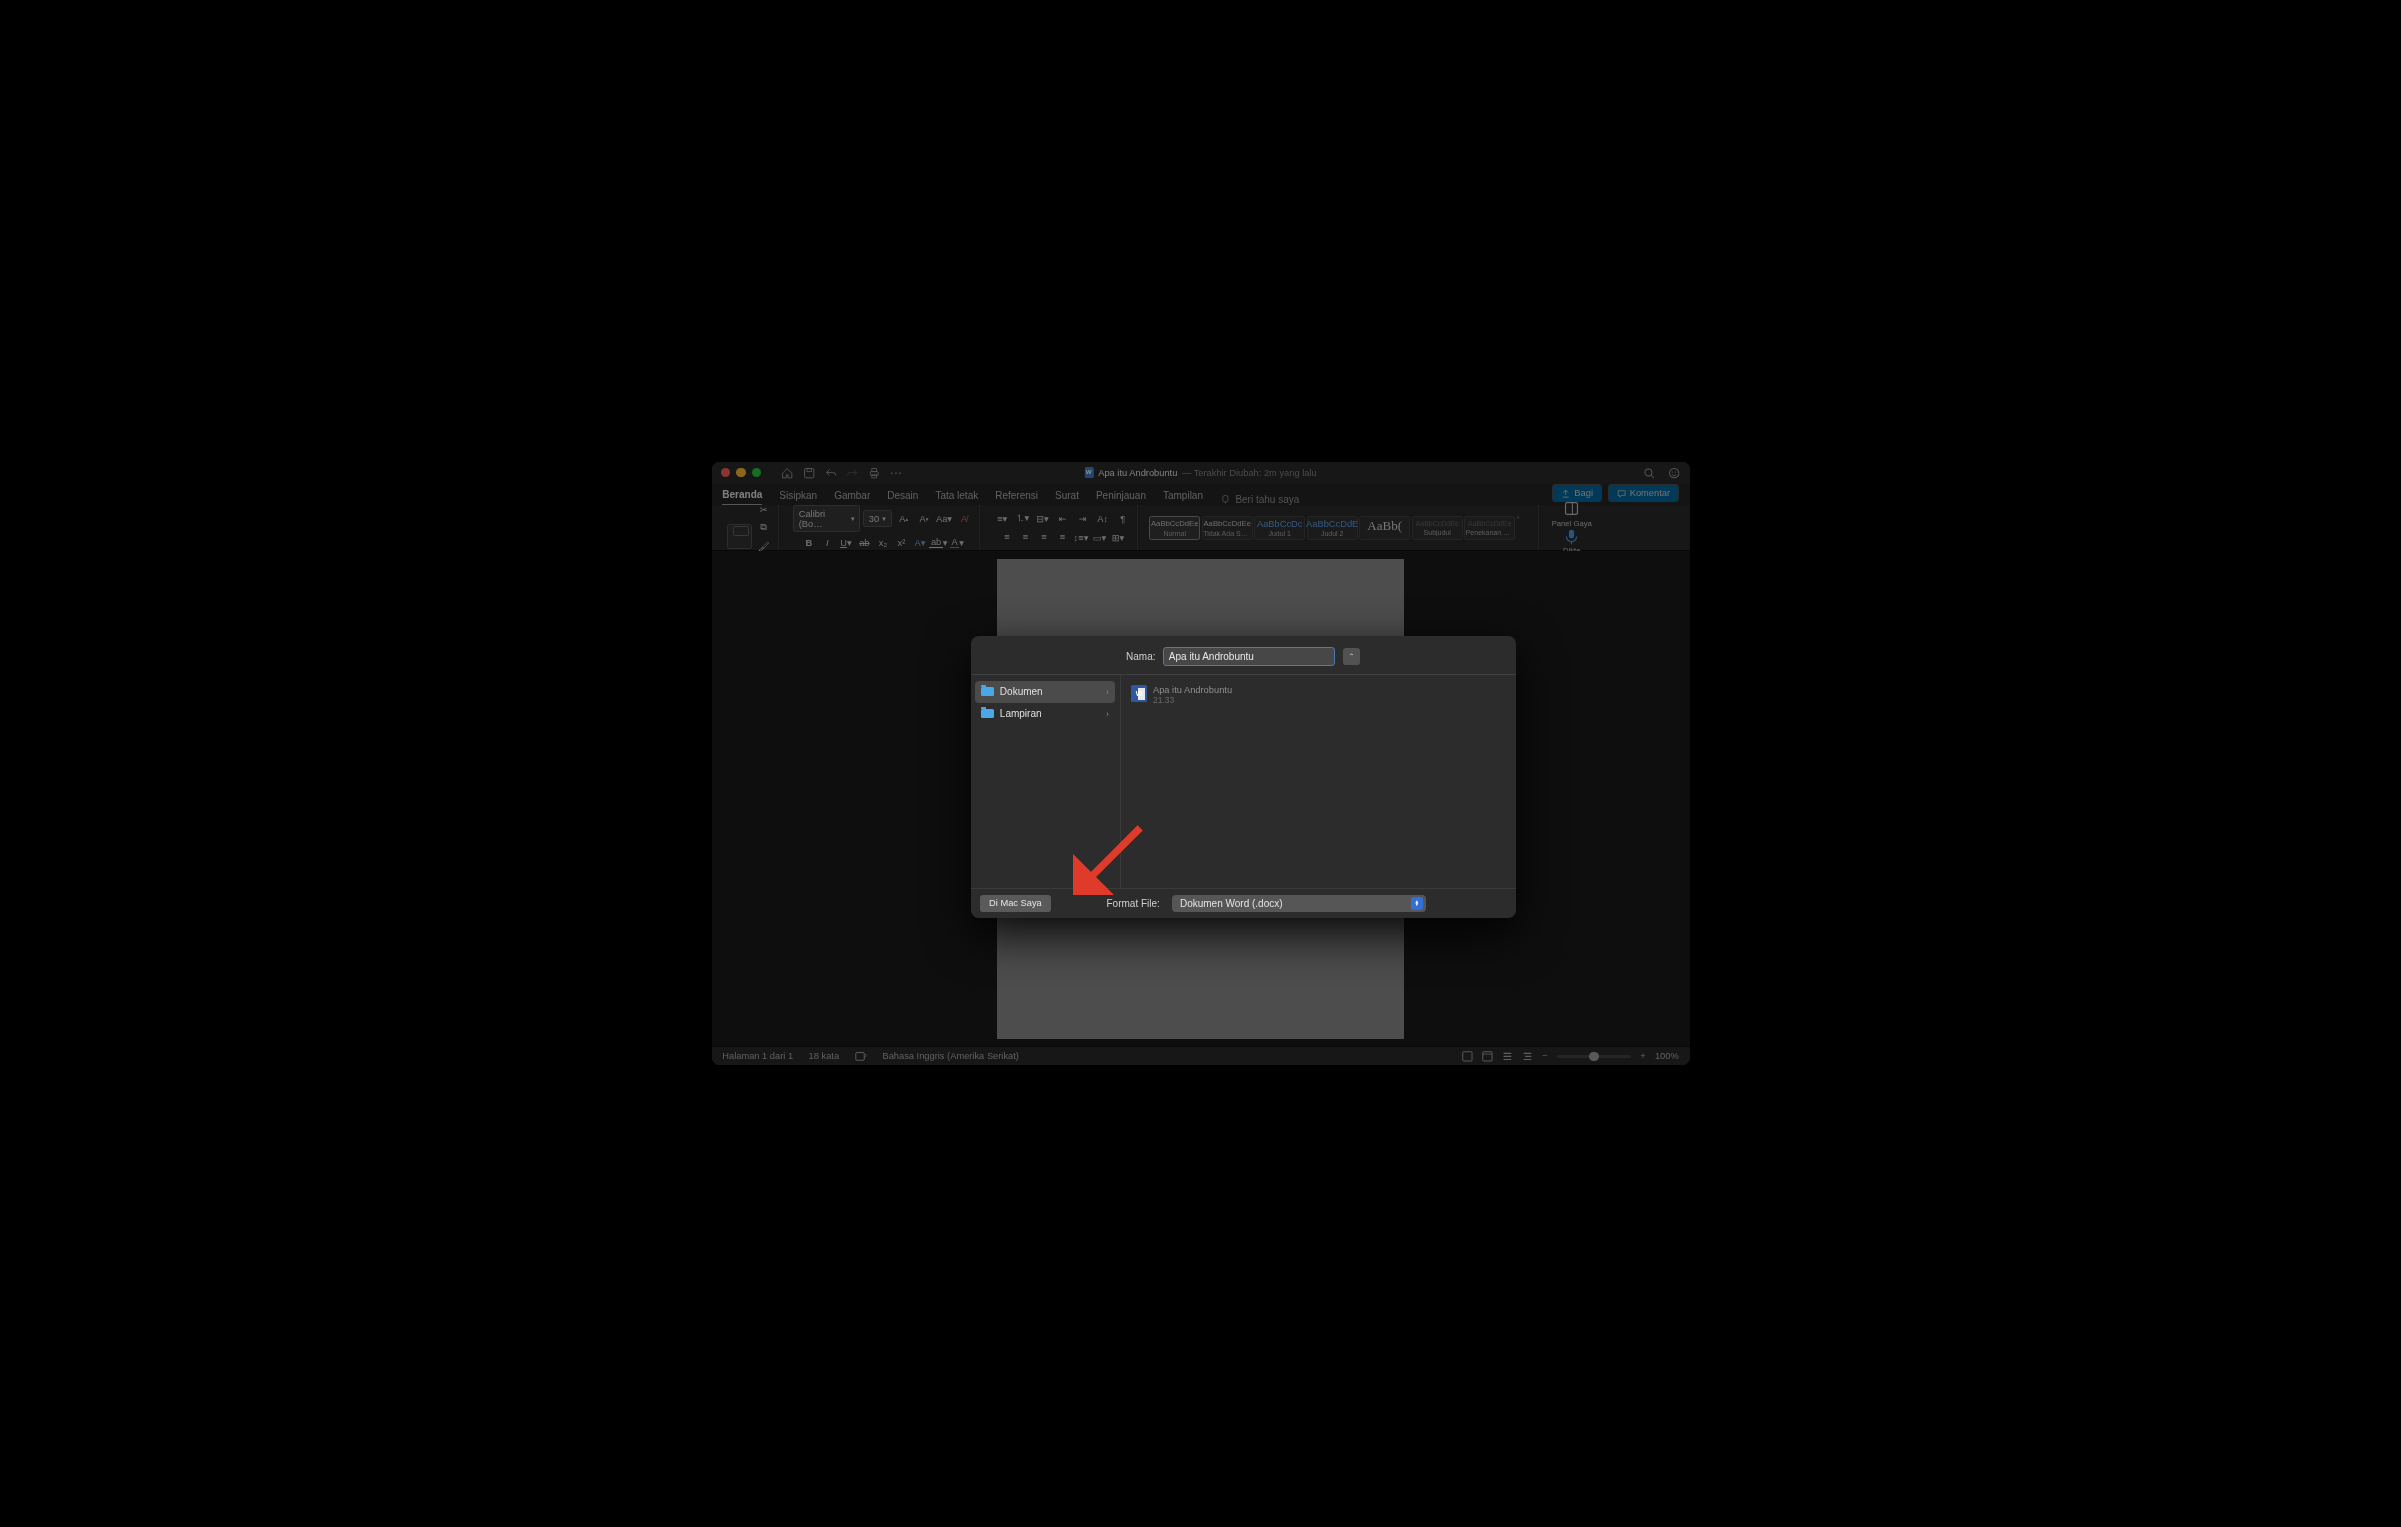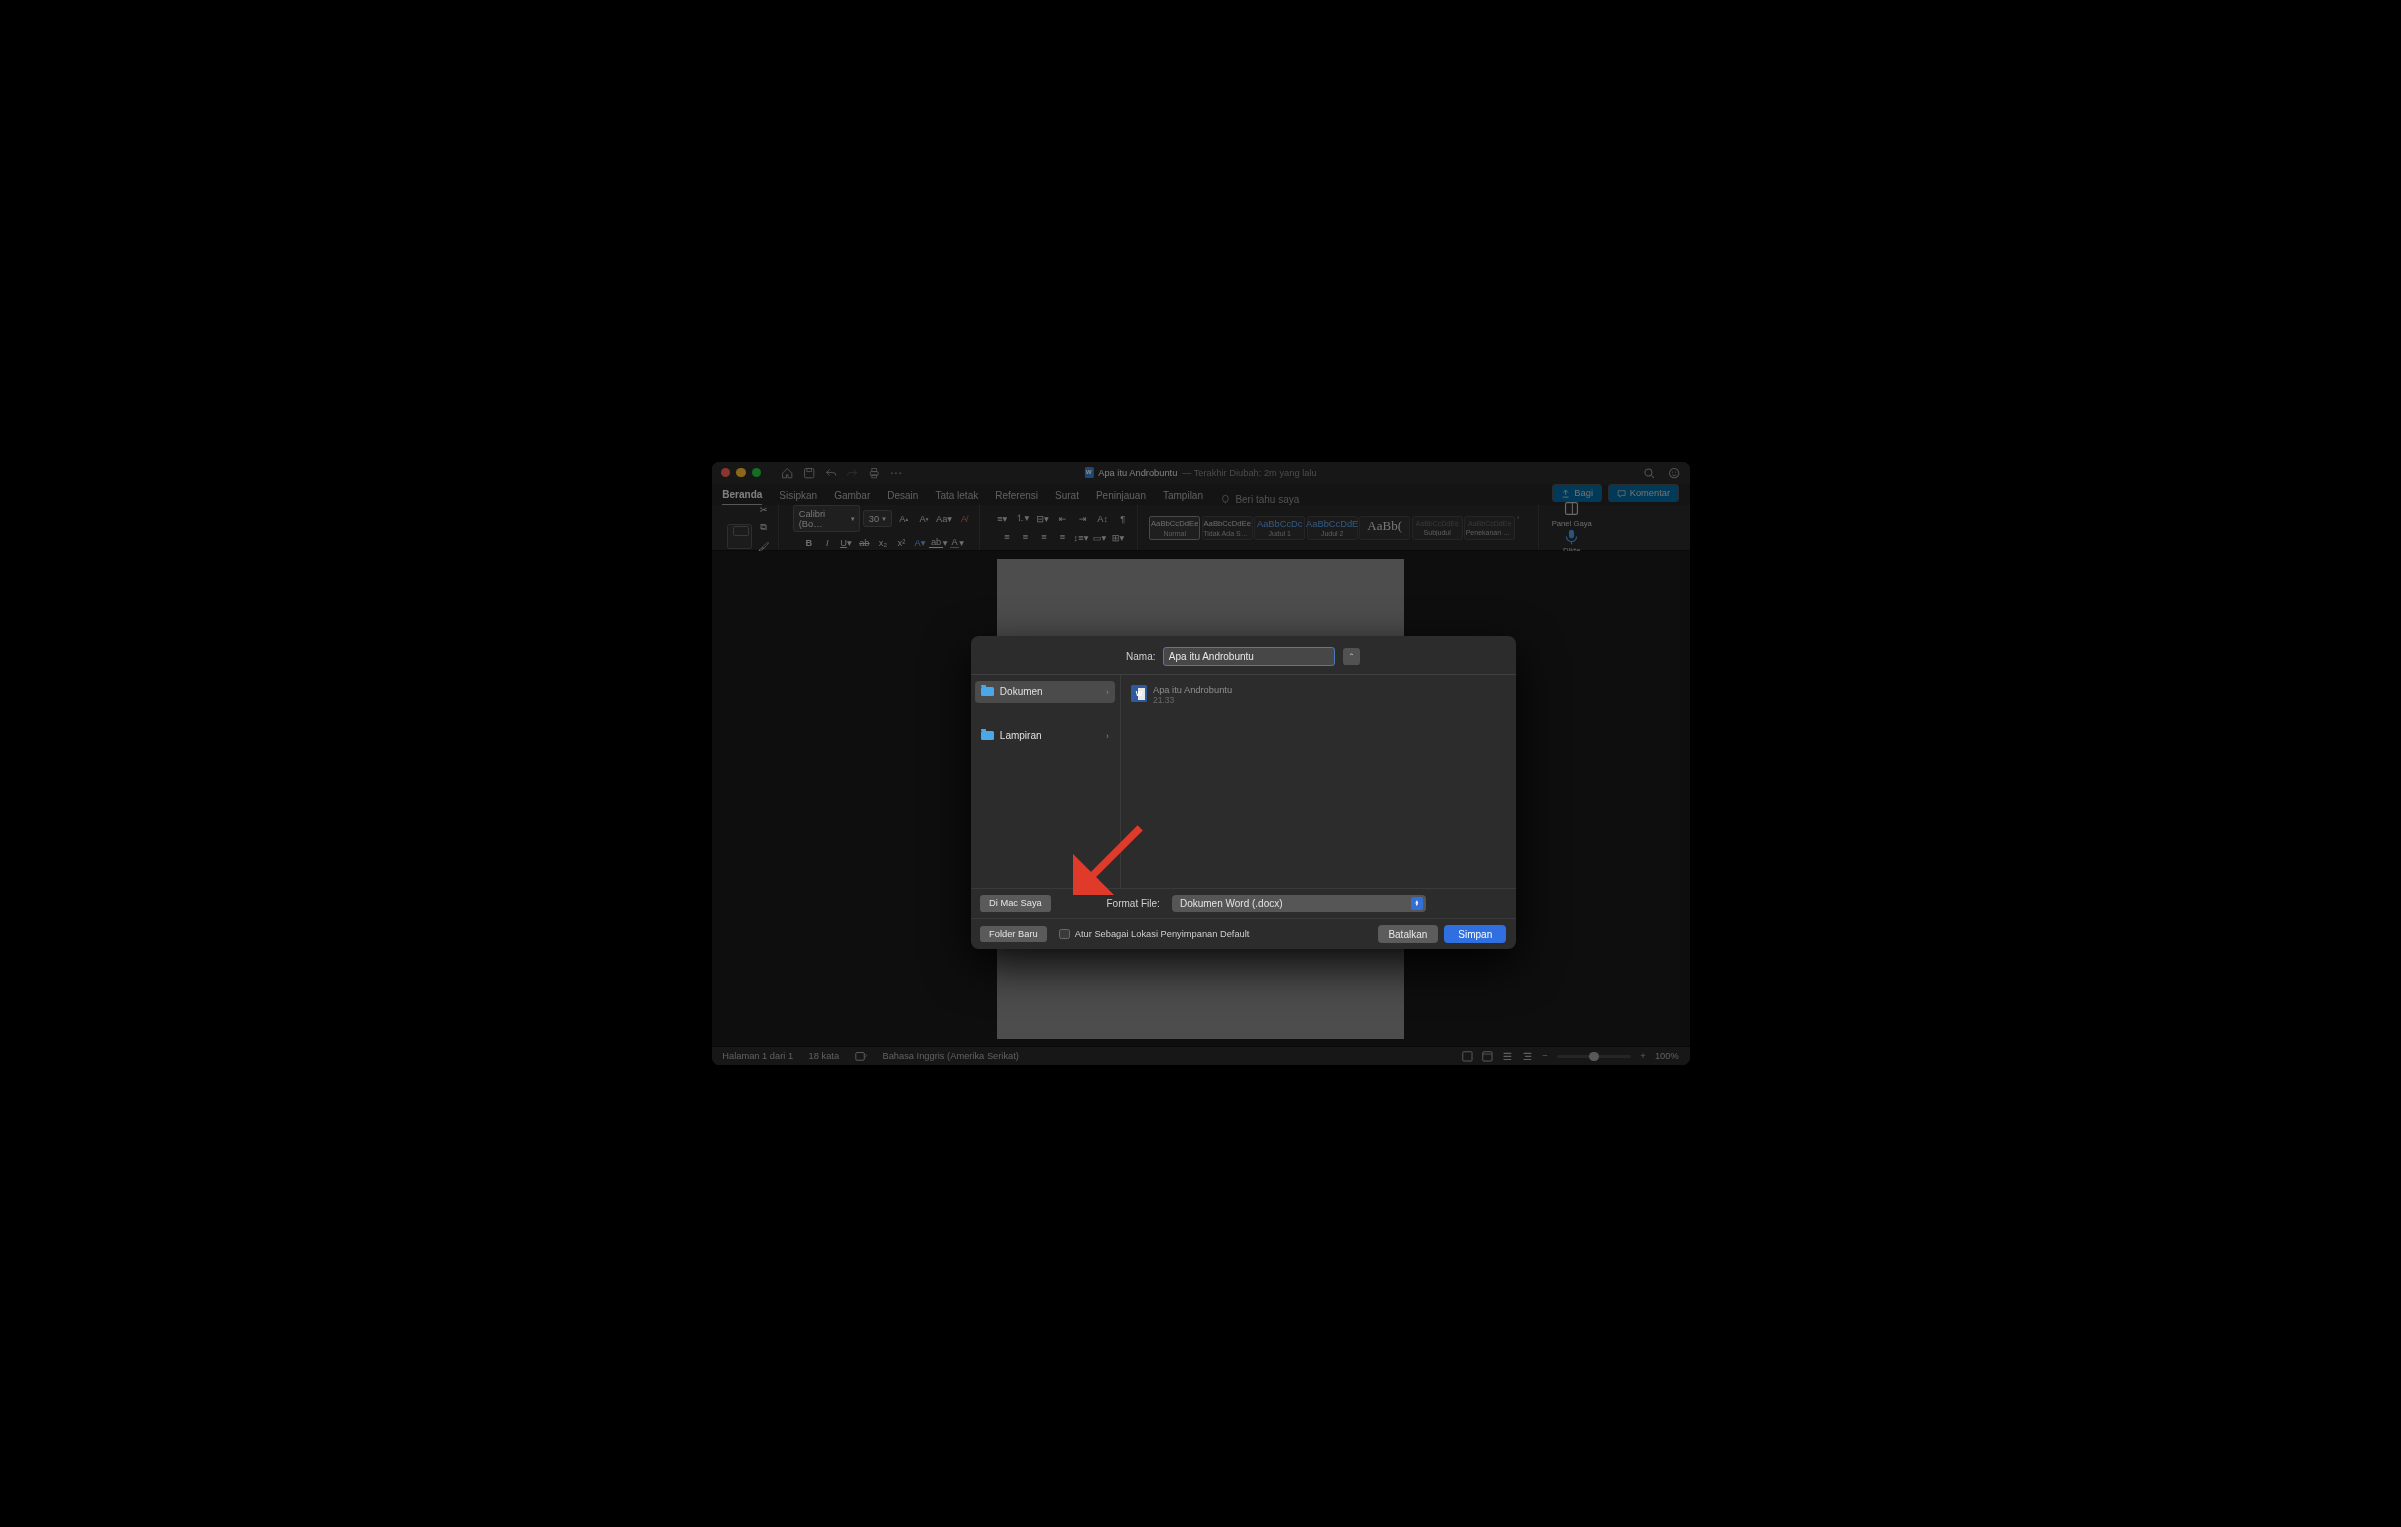--- a/index.html
+++ b/index.html
@@ -74,21 +74,21 @@
 .place-item.recent{ padding:7.7px 4.6px;}
 .clock-ico{ width:15.5px; height:15.5px; border:1.2px solid #a8a8a8; border-radius:50%; position:relative; flex-shrink:0;}
 .clock-ico::after,.clock-ico::before{content:"";position:absolute;background:#a8a8a8;left:50%;top:50%;transform-origin:left center;}
 .clock-ico::before{width:4.6px;height:1.2px;transform:translate(0,-50%) rotate(-30deg);}
 .clock-ico::after{width:3.9px;height:1.2px;transform:translate(0,-50%) rotate(110deg);}
 .cloud-ico{ width:15.5px; height:10.8px; background:#2a7bd4; border-radius:6.2px; flex-shrink:0;}
 .place-box{ background:#4b4b4b; border-radius:3.9px; padding:3.1px 4.6px;}
 .place-box .t{color:#e0e0e0; font-size:9.3px;}
 .addplace{ margin-top:auto; margin-bottom:0; display:flex; align-items:center; gap:4.6px; padding:6.2px 7.7px; color:#d8d8d8; font-size:10px; background:#444; margin:0 -4.6px; cursor:pointer;}
 
-.col.folders{ width:150px; padding:6.2px 4.6px;gap:22px;}
+.col.folders{ width:150px; padding:6.2px 4.6px;}
 .f-item{ display:flex; align-items:center; gap:6.2px; padding:5.4px 6.2px; border-radius:3.9px; color:#e0e0e0; font-size:10px; cursor:pointer;}
 .f-item.sel{ background:#4b4b4b;}
 .f-item .chev{ margin-left:auto; color:#8a8a8a; font-size:8.5px;}
 .folder-ico{ width:12.4px; height:9.3px; background:#4aa7e8; border-radius:1.5px; position:relative; flex-shrink:0;}
 .folder-ico::before{content:"";position:absolute;top:-2.3px;left:0;width:4.6px;height:2.3px;background:#4aa7e8;border-radius:0.8px 0.8px 0 0;}
 
 .col.files{ flex:1; border-right:none; padding:6.2px 4.6px;}
 .file-item{ display:flex; align-items:flex-start; gap:6.2px; padding:4.6px 6.2px; color:#8a8a8a; font-size:9.3px;}
 .file-item .fn{ color:#8f8f8f;}
 .file-item .ft{ color:#6a6a6a; font-size:8.5px;}
@@ -418,31 +418,20 @@
       </div>
     </div>
     <div class="dlg-row">
       <button class="btn-gray">Di Mac Saya</button>
       <span class="fmt-lbl" style="margin-left:43px;">Format File:</span>
       <div class="fmt-sel">
         <span>Dokumen Word (.docx)</span>
         <span class="caret">▴<br>▾</span>
       </div>
     </div>
-    <div class="dlg-row">
-      <button class="btn-gray">Folder Baru</button>
-      <div class="chk">
-        <span class="chk-box"></span>
-        <span>Atur Sebagai Lokasi Penyimpanan Default</span>
-      </div>
-      <div class="dlg-actions">
-        <button class="btn-cancel">Batalkan</button>
-        <button class="btn-primary">Simpan</button>
-      </div>
-    </div>
   </div>
 
   <div class="arrow">
     <svg viewBox="0 0 100 100">
       <defs>
           <marker id="ah" markerWidth="8" markerHeight="8" refX="2" refY="4" orient="auto">
             <path d="M0 0L8 4L0 8z" fill="#e03a2a"></path>
           </marker>
         </defs>
       <line x1="92" y1="8" x2="14" y2="86" stroke="#e03a2a" stroke-width="10" marker-end="url(#ah)"></line>

